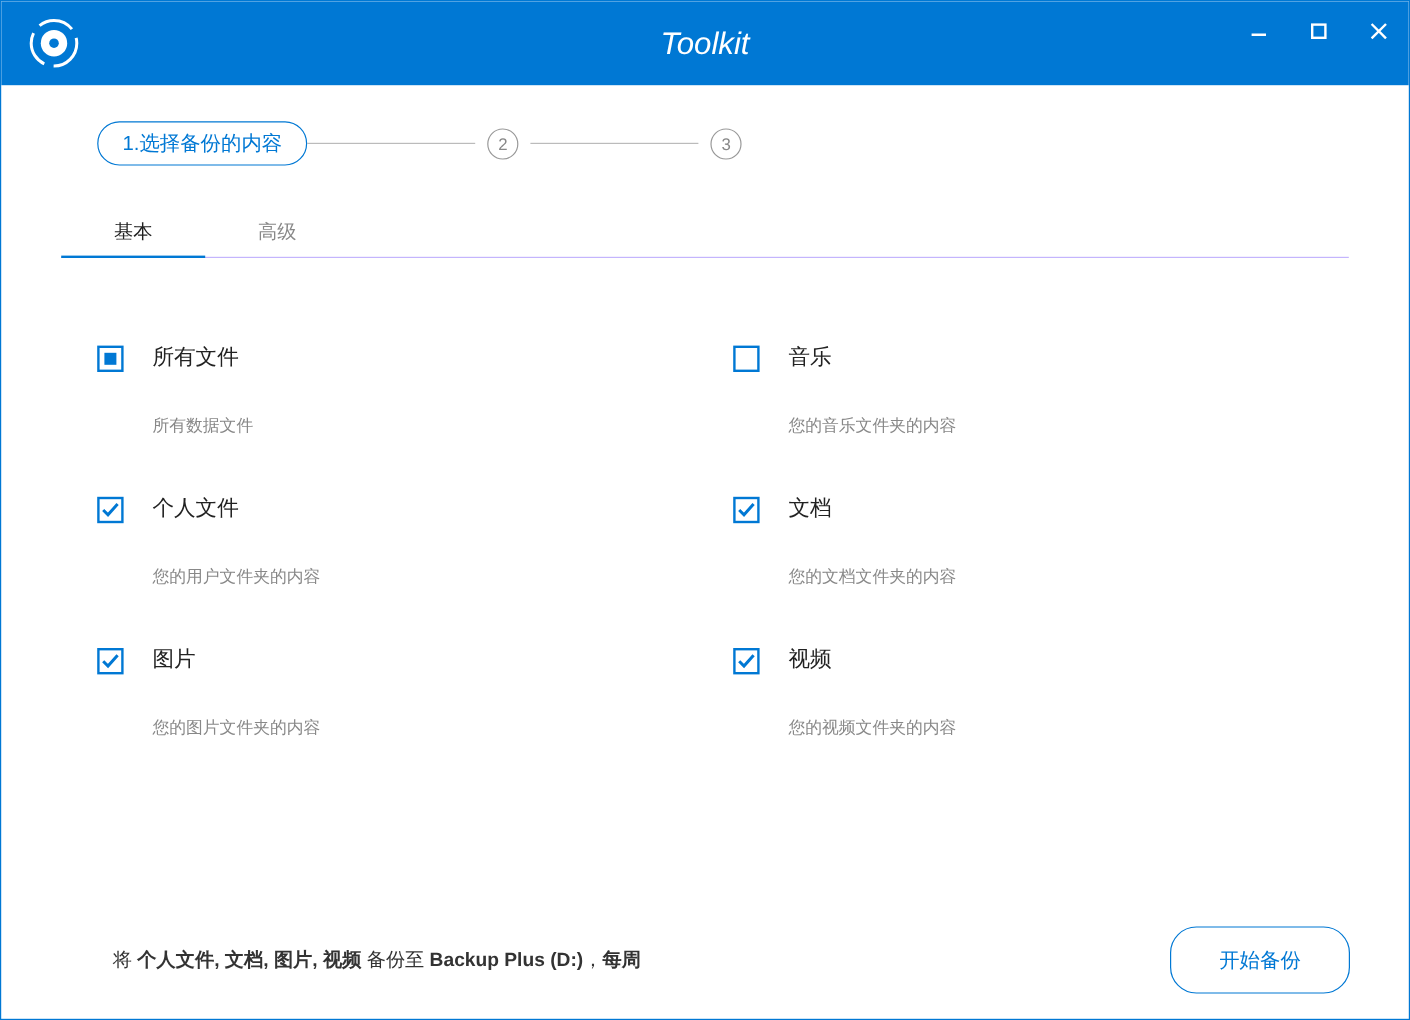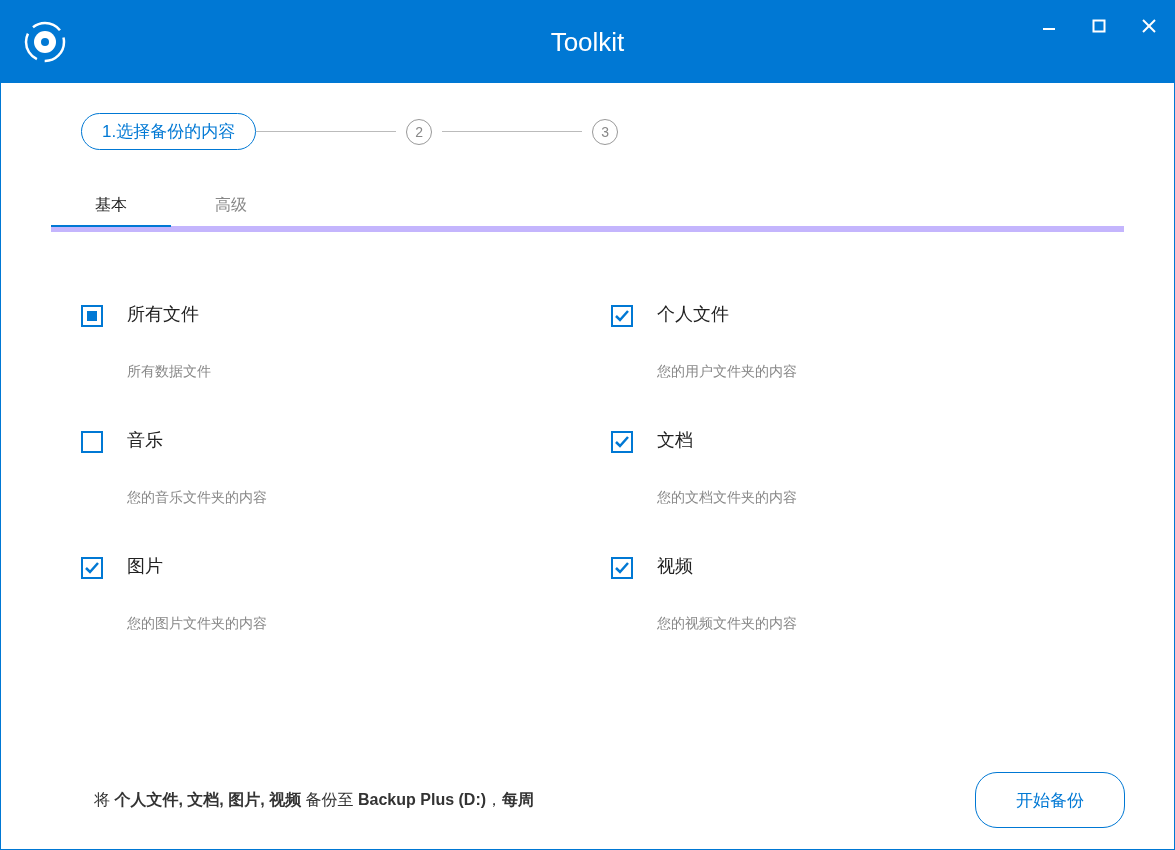--- a/index.html
+++ b/index.html
@@ -5,25 +5,26 @@
 * { margin: 0; padding: 0; box-sizing: border-box; }
 body {
   font-family: "Microsoft YaHei", "PingFang SC", -apple-system, sans-serif;
   background: #fff;
   width: 1175px;
   height: 850px;
   overflow: hidden;
   border: 1px solid #0078d4;
 }
 .titlebar {
-  height: 82px;
+  height: 70px;
   background: #0078d4;
   display: flex;
   align-items: center;
   position: relative;
+  font-style: italic;
 }
 .logo {
   margin-left: 20px;
   width: 48px;
   height: 48px;
   display: flex;
   align-items: center;
   justify-content: center;
 }
 .app-title {
@@ -77,21 +78,21 @@
   border-radius: 50%;
   display: flex;
   align-items: center;
   justify-content: center;
   color: #888;
   font-size: 14px;
   margin: 0 10px;
 }
 .tabs {
   display: flex;
-  border-bottom: 6px solid #c4b5fd;
+  border-bottom: 1px solid #c4b5fd;
   margin-bottom: 40px;
 }
 .tab {
   padding: 10px 0;
   margin: 0 30px;
   width: 60px;
   text-align: center;
   font-size: 16px;
   color: #888;
   cursor: pointer;
@@ -242,40 +243,40 @@
       <div class="checkbox">
         <div class="inner-square"></div>
       </div>
       <div class="option-text">
         <div class="option-title">所有文件</div>
         <div class="option-desc">所有数据文件</div>
       </div>
     </div>
 
     <div class="option-item">
+      <div class="checkbox unchecked"></div>
+      <div class="option-text">
+        <div class="option-title">音乐</div>
+        <div class="option-desc">您的音乐文件夹的内容</div>
+      </div>
+    </div>
+
+    <div class="option-item">
       <div class="checkbox">
         <svg width="16" height="16" viewBox="0 0 16 16">
             <polyline points="2,8 6,12 14,3" fill="none" stroke="#0078d4" stroke-width="2.5"></polyline>
           </svg>
       </div>
       <div class="option-text">
         <div class="option-title">个人文件</div>
         <div class="option-desc">您的用户文件夹的内容</div>
       </div>
     </div>
 
     <div class="option-item">
-      <div class="checkbox unchecked"></div>
-      <div class="option-text">
-        <div class="option-title">音乐</div>
-        <div class="option-desc">您的音乐文件夹的内容</div>
-      </div>
-    </div>
-
-    <div class="option-item">
       <div class="checkbox">
         <svg width="16" height="16" viewBox="0 0 16 16">
             <polyline points="2,8 6,12 14,3" fill="none" stroke="#0078d4" stroke-width="2.5"></polyline>
           </svg>
       </div>
       <div class="option-text">
         <div class="option-title">文档</div>
         <div class="option-desc">您的文档文件夹的内容</div>
       </div>
     </div>

